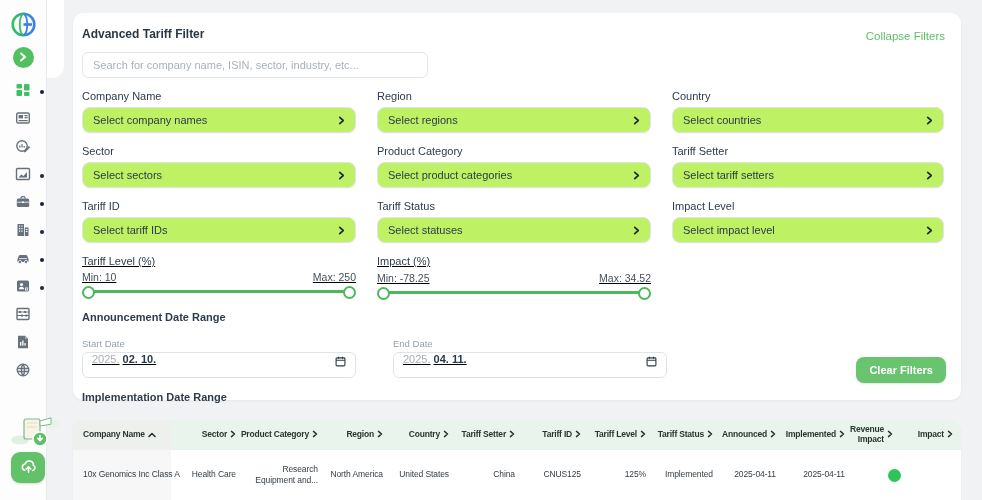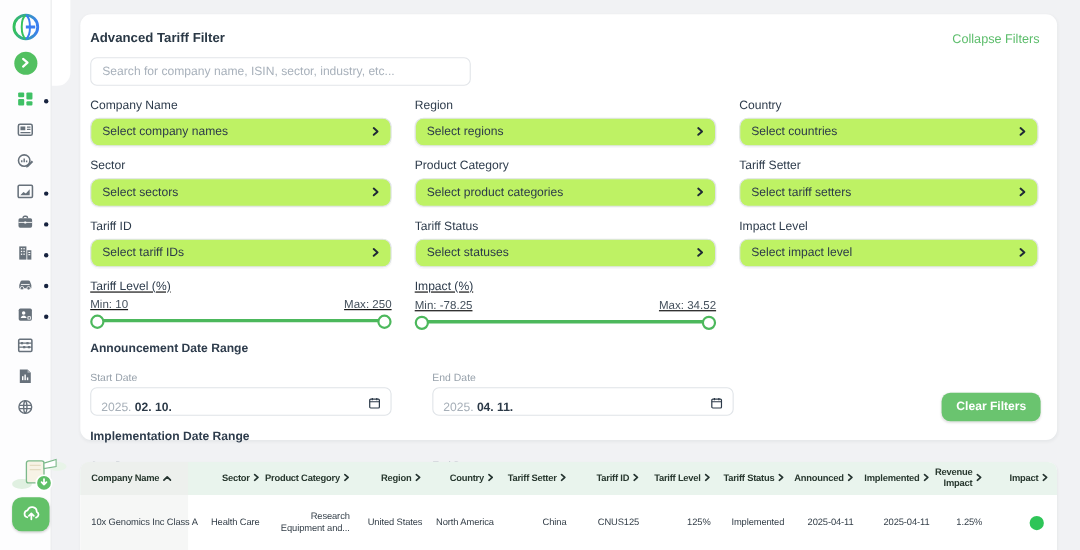--- a/index.html
+++ b/index.html
@@ -29,21 +29,21 @@
   .sval{font-size:11px;color:#2c3a49;}
   .sgrid{display:grid;grid-template-columns:274px 274px 272px;column-gap:21px;margin-top:12px;text-decoration:underline;}
   .minmax{display:flex;justify-content:space-between;font-size:10.5px;color:#45515d;margin-top:4px;}
   .slider-track{position:relative;height:12px;margin-top:2px;}
   .track-line{position:absolute;left:4px;right:4px;top:5px;height:2.5px;background:#4cb85c;border-radius:2px;}
   .handle{position:absolute;top:1px;width:9px;height:9px;border:2.5px solid #4cb85c;background:#fff;border-radius:50%;cursor:pointer;}
   .handle.left{left:0;} .handle.right{right:0;}
   .dr-title{font-size:11px;font-weight:600;color:#2e3c4c;margin-top:13px;}
   .dgrid{display:grid;grid-template-columns:274px 274px 272px;column-gap:21px;margin-top:15px;gap:37px;}
   .dlabel{font-size:9.5px;color:#97a1ab;}
-  .dinput{margin-top:3px;height:24px;border:1px solid #e0e4e8;border-radius:6px;background:#fff;display:flex;align-items:flex-end;justify-content:space-between;padding:0 9px;cursor:pointer;}
+  .dinput{margin-top:3px;height:24px;border:1px solid #e0e4e8;border-radius:6px;background:#fff;display:flex;align-items:flex-start;justify-content:space-between;padding:0 9px;cursor:pointer;text-decoration:underline;}
   .dyear{font-size:11px;color:#a6afb8;}
   .dmd{font-size:11px;color:#2b3947;font-weight:600;margin-left:3px;}
   .dtext{display:flex;align-items:center;}
   .cb-row{display:flex;align-items:center;gap:5px;margin-top:8px;cursor:pointer;width:fit-content;}
   .cbox{width:11px;height:11px;border-radius:2.5px;background:#3fae4e;display:flex;align-items:center;justify-content:center;}
   .cb-label{font-size:9.5px;color:#8a949e;}
   .clear-btn{position:absolute;right:15px;bottom:17px;background:#6ac46f;color:#fff;font-size:11px;font-weight:700;padding:7px 13px;border:none;border-radius:8px;cursor:pointer;font-family:"Liberation Sans",sans-serif;box-shadow:0 1px 2px rgba(0,0,0,.12);}
 
   
   .table-card{position:absolute;left:73px;top:420px;width:888px;height:80px;background:#fff;border-radius:8px 8px 0 0;overflow:hidden;box-shadow:0 1px 2px rgba(25,35,45,.05);}
@@ -491,28 +491,27 @@
           <span class="lbl">Impact</span>
           <span><svg width="6" height="8" viewBox="0 0 8 10" fill="none" stroke="#253430" stroke-width="2" stroke-linecap="round" stroke-linejoin="round">
               <path d="M2 1.5L6 5l-4 3.5"></path>
             </svg></span>
         </div>
     </div>
     <div class="trow">
       <div class="dcell company c0">10x Genomics Inc Class A</div>
       <div class="dcell c1">Health Care</div>
       <div class="dcell c2">Research Equipment and...</div>
+      <div class="dcell c3">North America</div>
       <div class="dcell c4">United States</div>
-      <div class="dcell c3">North America</div>
       <div class="dcell c5">China</div>
       <div class="dcell c6">CNUS125</div>
       <div class="dcell c7">125%</div>
       <div class="dcell c8">Implemented</div>
       <div class="dcell c9">2025-04-11</div>
       <div class="dcell c10">2025-04-11</div>
-      <div class="dcell c11">1.25%</div>
       <div class="dcell c12">
           <span class="impact-dot"></span>
         </div>
     </div>
   </section>
 
 </div>
 
 </body></html>

